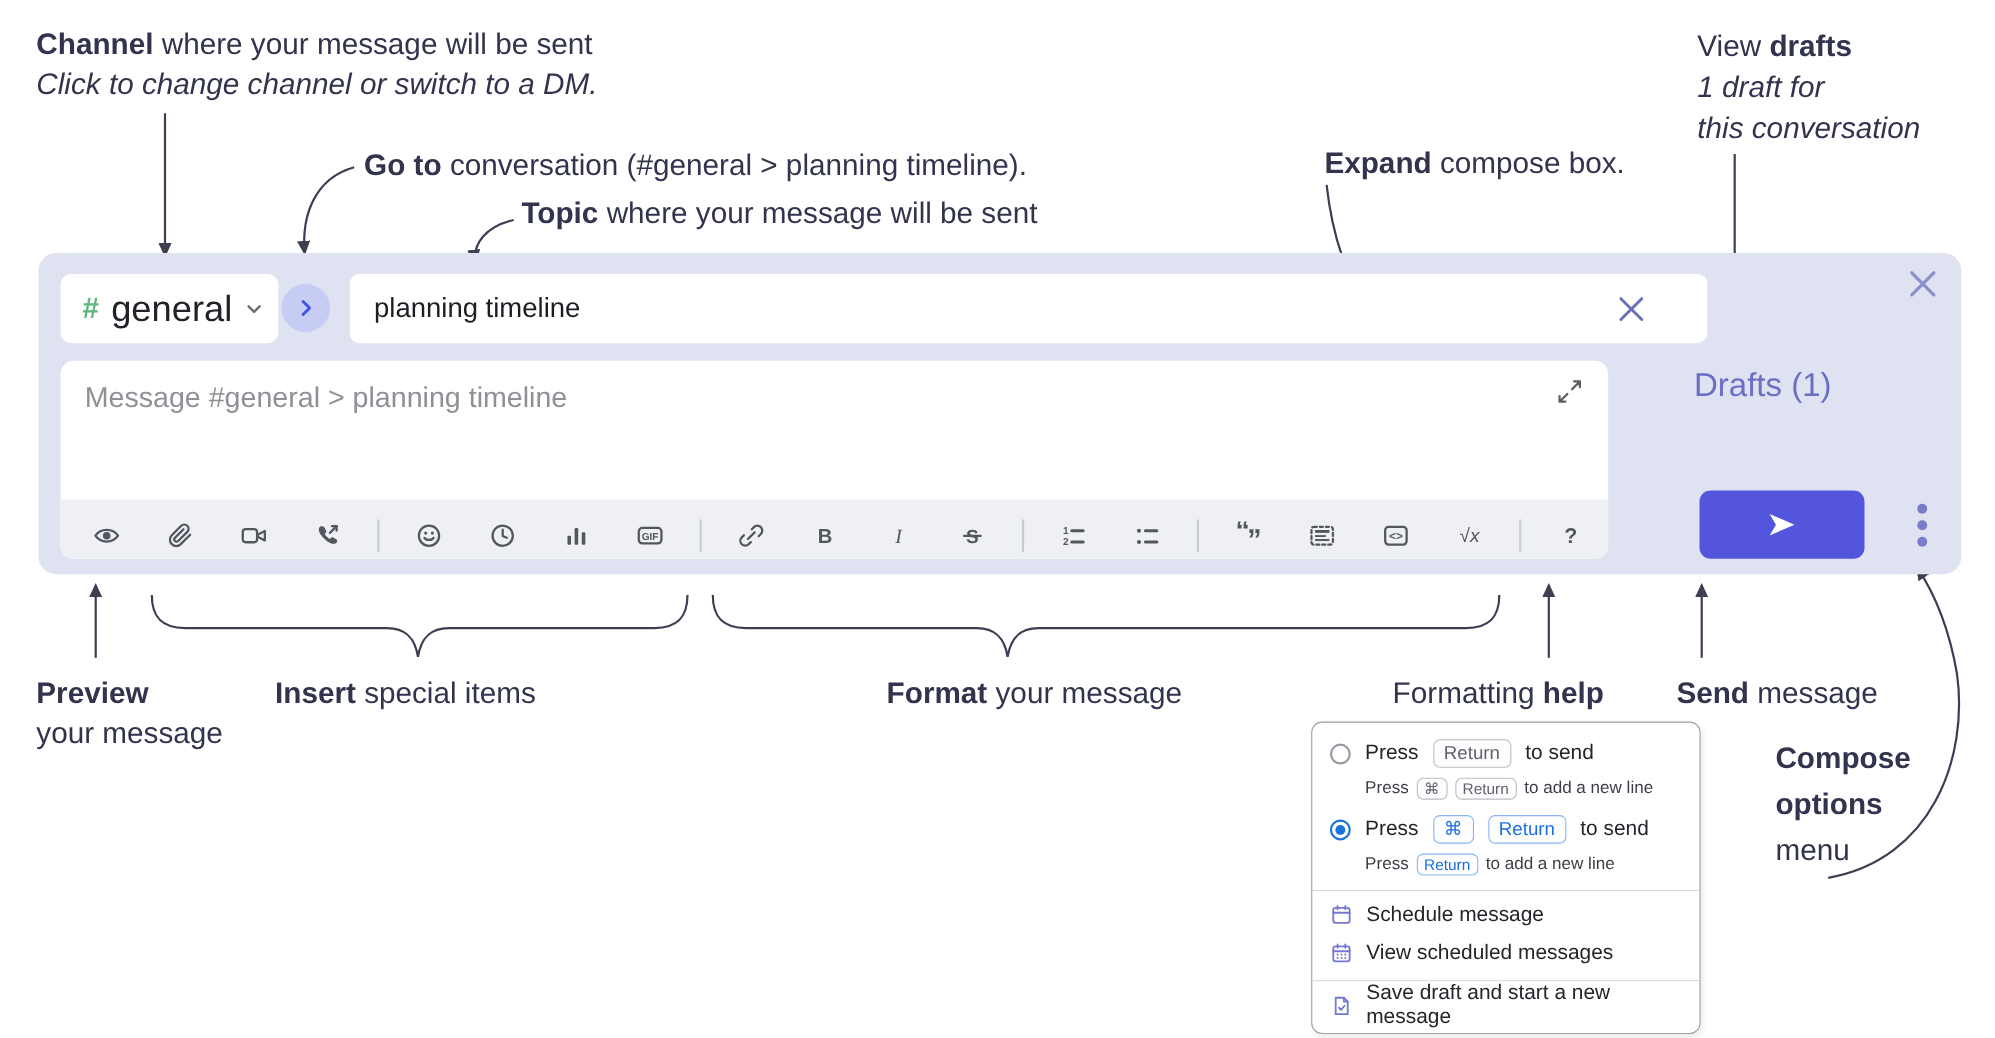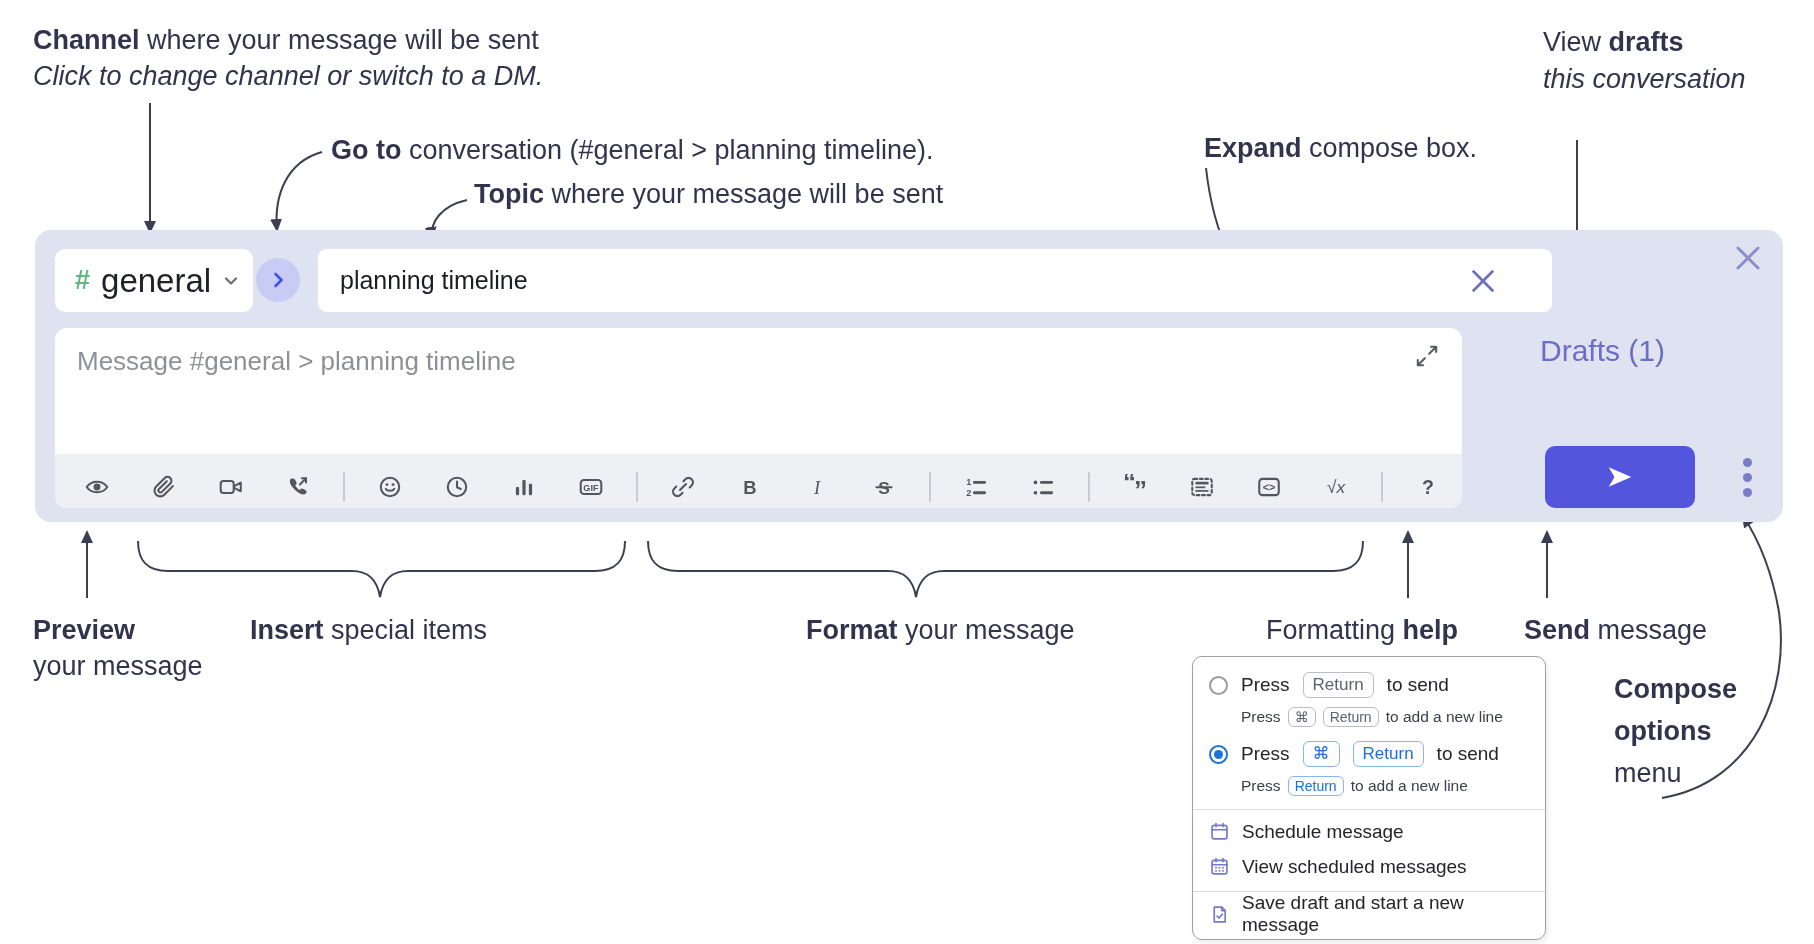--- a/index.html
+++ b/index.html
@@ -105,20 +105,21 @@
   <div class="abs ann" style="left:1204px;top:130px;">
     <b>Expand</b><span> compose box.</span>
   </div>
 
   <div class="abs ann" style="left:474px;top:176px;">
     <b>Topic</b><span> where your message will be sent</span>
   </div>
 
   <div class="abs ann" style="left:1543px;top:24px;line-height:37px;">
     <div><span>View </span><b>drafts</b></div>
+    <div class="it">1 draft for</div>
     <div class="it">this conversation</div>
   </div>
 
   <div class="compose-box">
 
     <div class="chip">
       <span class="hash">#</span>
       <span class="chname">general</span>
       <svg width="18" height="18" viewBox="0 0 18 18">
         <path d="M4 6.5 L9 11.5 L14 6.5" fill="none" stroke="#6b6e76" stroke-width="2.2" stroke-linecap="round" stroke-linejoin="round"></path>

